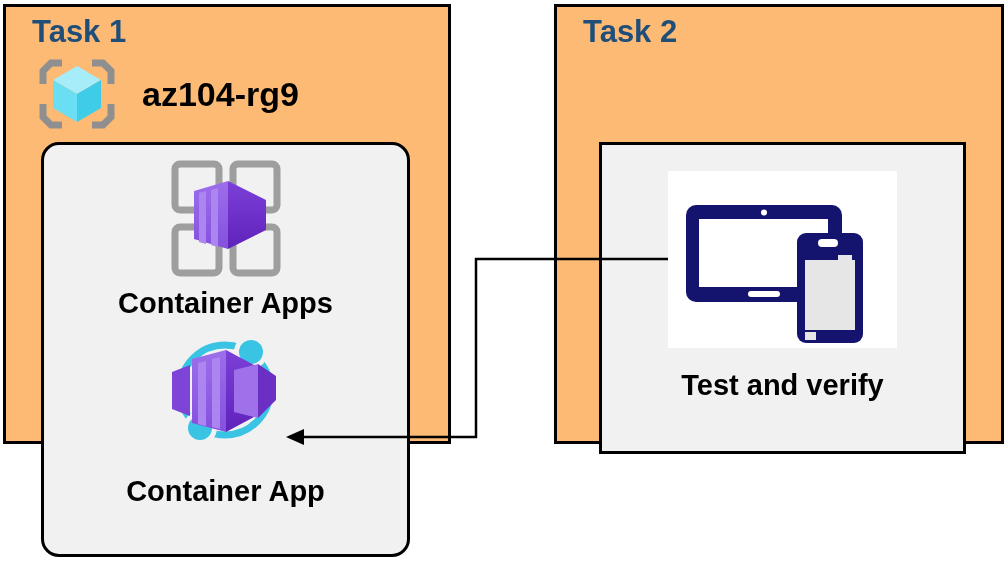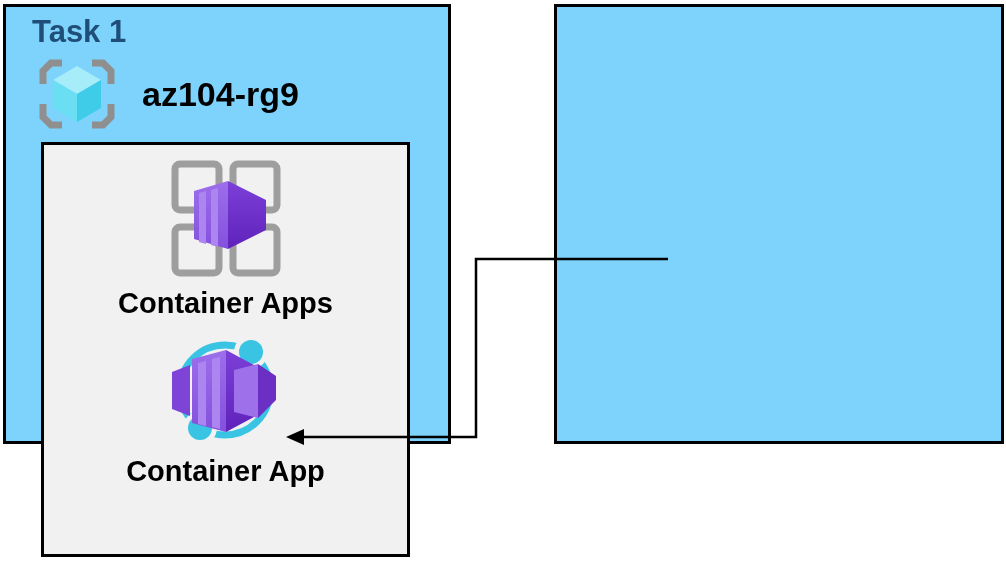--- a/index.html
+++ b/index.html
@@ -1,46 +1,46 @@
 <!DOCTYPE html>
 <html><head>
 <meta charset="utf-8">
 <style>
   html,body{margin:0;padding:0;background:#ffffff;}
   .canvas{
     position:relative;width:1006px;height:584px;background:#ffffff;overflow:hidden;
     font-family:"Liberation Sans","DejaVu Sans",sans-serif;
   }
   .task-box{
-    position:absolute;top:4px;height:440px;border:3px solid #000;background:#7dd3fc;
+    position:absolute;top:4px;height:440px;border:3px solid #000;background:#fdba74;
     box-sizing:border-box;
   }
   #task1-box{left:3px;width:448px;}
   #task2-box{left:554px;width:450px;}
   .task-title{
     position:absolute;left:26px;top:7px;font-size:31px;font-weight:700;color:#1F4E79;
   }
   .rg-row{
     position:absolute;left:30px;top:50px;display:flex;align-items:center;gap:24px;
   }
   .rg-name{font-size:34px;font-weight:700;color:#000;}
   .inner-box{
     position:absolute;background:#F1F1F2;border:3px solid #000;box-sizing:border-box;
   }
   #env-box{
     left:35px;top:135px;width:369px;height:415px;
-    display:flex;flex-direction:column;align-items:center;
+    display:flex;flex-direction:column;align-items:center;border-radius:18px;
   }
   .diagram-label{
     font-size:29px;font-weight:700;color:#000;text-align:center;line-height:37px;
   }
   .cae-icon-wrap{margin-top:15px;}
   .env-label{margin-top:4px;}
   .ca-icon-wrap{margin-top:15px;}
-  .ca-label{margin-top:2px;}
+  .ca-label{margin-top:22px;}
   #verify-box{left:42px;top:135px;width:367px;height:312px;}
   .white-panel{
     position:absolute;left:66px;top:26px;width:229px;height:177px;background:#ffffff;
   }
   .verify-label{
     position:absolute;left:0;right:0;top:222px;
   }
   #connector-svg{
     position:absolute;left:0;top:0;width:1006px;height:584px;z-index:10;pointer-events:none;
   }
@@ -125,21 +125,39 @@
           <polygon points="92,27 110,39 110,63 92,81" fill="#6B2FC4"></polygon>
           <polygon points="68,33 92,27 92,81 68,75" fill="#9E70EA"></polygon>
         </svg>
       </div>
 
       <div class="diagram-label ca-label">Container App</div>
     </div>
   </div>
 
   <div class="task-box" id="task2-box">
+    <div class="task-title">Task 2</div>
 
+    <div class="inner-box" id="verify-box">
+      <div class="white-panel">
+        
+        <svg width="229" height="177" viewBox="0 0 229 177">
+          <rect x="18" y="34" width="156" height="97" rx="10" fill="#14146E"></rect>
+          <rect x="31" y="48" width="129" height="68" fill="#ffffff"></rect>
+          <circle cx="96" cy="41.5" r="3" fill="#ffffff"></circle>
+          <rect x="80" y="120" width="32" height="6" rx="3" fill="#ffffff"></rect>
+          <rect x="129" y="62" width="66" height="110" rx="9" fill="#14146E"></rect>
+          <rect x="137" y="89" width="50" height="70" fill="#E6E6E6"></rect>
+          <rect x="170" y="84" width="14" height="5" fill="#E6E6E6"></rect>
+          <rect x="150" y="68" width="20" height="8" rx="4" fill="#ffffff"></rect>
+          <rect x="137" y="161" width="11" height="8" fill="#E6E6E6"></rect>
+        </svg>
+      </div>
+      <div class="diagram-label verify-label">Test and verify</div>
+    </div>
   </div>
 
   <svg id="connector-svg">
     <path d="M302,437 H476 V259 H668" stroke="#000000" stroke-width="2.5" fill="none"></path>
     <polygon points="286,437 304,429 304,445" fill="#000000"></polygon>
   </svg>
 
 </div>
 
 </body></html>

